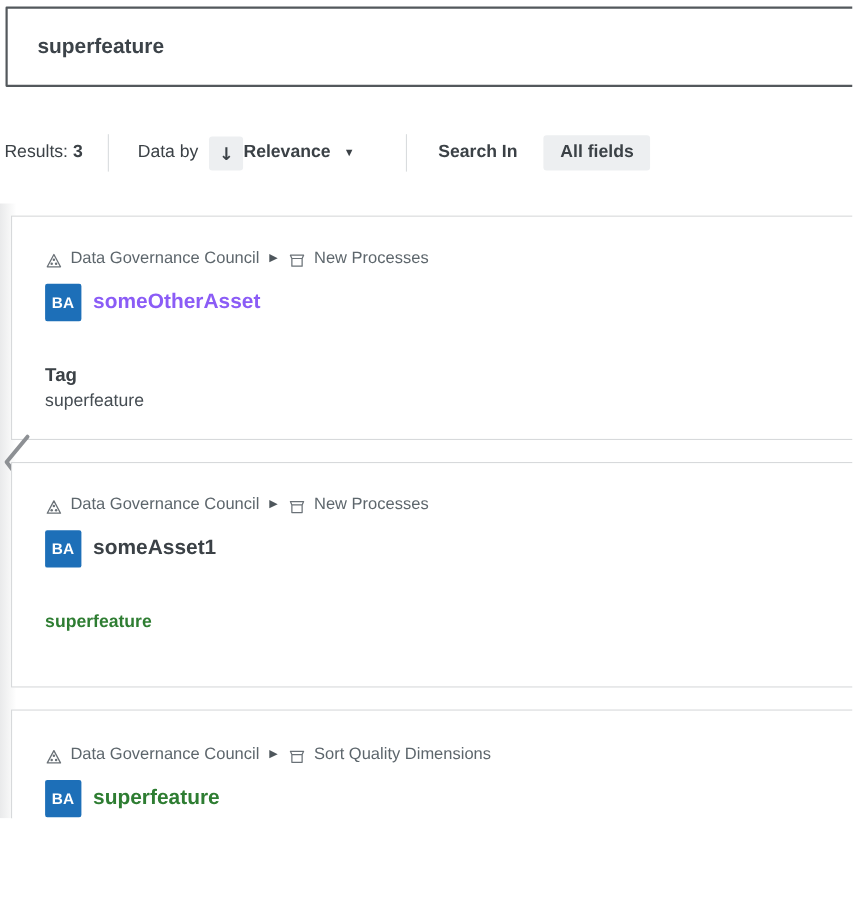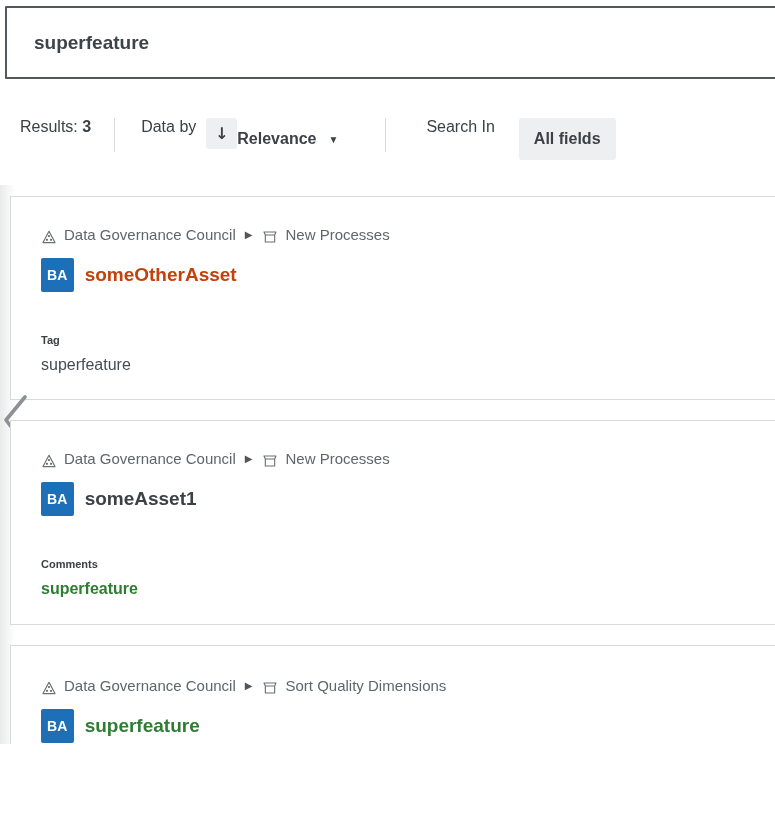--- a/index.html
+++ b/index.html
@@ -39,21 +39,22 @@
     outline: none;
     background: #ffffff;
   }
 
   
   .results-bar {
     position: absolute;
     left: 0; top: 118px;
     width: 775px; height: 42px;
     display: flex;
-    padding-left: 20px;
+    align-items: center;
+    padding-left: 4px;
     font-size: 16px;
     color: #3b4146;
     white-space: nowrap;
   }
   .results-count-wrap { font-weight: 400; }
   .results-count-wrap b { font-weight: 700; }
   .vdivider {
     width: 1px; height: 34px;
     background: #d9dcde;
     margin: 0 0 0 23px;
@@ -75,21 +76,21 @@
     display: inline-flex; align-items: center;
     cursor: pointer;
   }
   .sort-value { font-weight: 700; }
   .caret-down {
     margin-left: 12px;
     font-size: 10px;
     color: #3b4146;
   }
   .vdivider.second { margin-left: 47px; }
-  .searchin-label { margin-left: 40px; }
+  .searchin-label { margin-left: 28px; font-weight: bold; }
   .searchin-btn {
     margin-left: 24px;
     background: #edeff1;
     border: none; border-radius: 3px;
     padding: 7px 15px;
     font-size: 16px; font-weight: 700;
     color: #3b4146;
     cursor: pointer;
     font-family: "Liberation Sans", "DejaVu Sans", sans-serif;
   }
@@ -147,21 +148,21 @@
   .asset-title {
     margin-left: 11px;
     font-size: 19px;
     font-weight: 700;
     color: #3b4146;
     cursor: pointer;
   }
 
   .attr-block { margin-top: 43px; }
   .attr-label {
-    font-size: 11px;
+    font-size: 17px;
     font-weight: 700;
     color: #3b4146;
     line-height: 19px;
   }
   .attr-value {
     margin-top: 4px;
     font-size: 16px;
     color: #454c52;
     line-height: 21px;
   }
@@ -233,21 +234,21 @@
       <span class="bc-sep">▶</span>
       <span class="bc-icon">
         <svg viewBox="0 0 24 24" width="16" height="16">
             <path d="M5 9 L3 4.5 H21 L19 9 M5 9 V19.5 H19 V9 M5 9 H19" fill="none" stroke="currentColor" stroke-width="1.7" stroke-linejoin="round" stroke-linecap="round"></path>
           </svg>
       </span>
       <span class="bc-text">New Processes</span>
     </div>
     <div class="title-row">
       <span class="badge" style="background: rgb(29, 111, 184);">BA</span>
-      <span class="asset-title" style="color: #c2410c;">someOtherAsset</span>
+      <span class="asset-title" style="color: #8b5cf6;">someOtherAsset</span>
     </div>
     <div class="attr-block">
       <div class="attr-label">Tag</div>
       <div class="attr-value" style="color: rgb(69, 76, 82);">superfeature</div>
     </div>
   </div>
 
   <button class="panel-chevron">
     <span>
       <svg viewBox="0 0 30 54" width="30" height="54">
@@ -273,21 +274,20 @@
             <path d="M5 9 L3 4.5 H21 L19 9 M5 9 V19.5 H19 V9 M5 9 H19" fill="none" stroke="currentColor" stroke-width="1.7" stroke-linejoin="round" stroke-linecap="round"></path>
           </svg>
       </span>
       <span class="bc-text">New Processes</span>
     </div>
     <div class="title-row">
       <span class="badge" style="background: rgb(29, 111, 184);">BA</span>
       <span class="asset-title" style="color: rgb(59, 65, 70);">someAsset1</span>
     </div>
     <div class="attr-block">
-      <div class="attr-label">Comments</div>
       <div class="attr-value match" style="color: rgb(46, 125, 50);">superfeature</div>
     </div>
   </div>
 
   <div class="card card-3">
     <div class="breadcrumb">
       <span class="bc-icon">
         <svg viewBox="0 0 24 24" width="16" height="16">
             <path d="M12 3.5 L21 20.3 H3 Z" fill="none" stroke="currentColor" stroke-width="1.8" stroke-linejoin="round"></path>
             <circle cx="12" cy="10.6" r="1.7" fill="currentColor"></circle>

